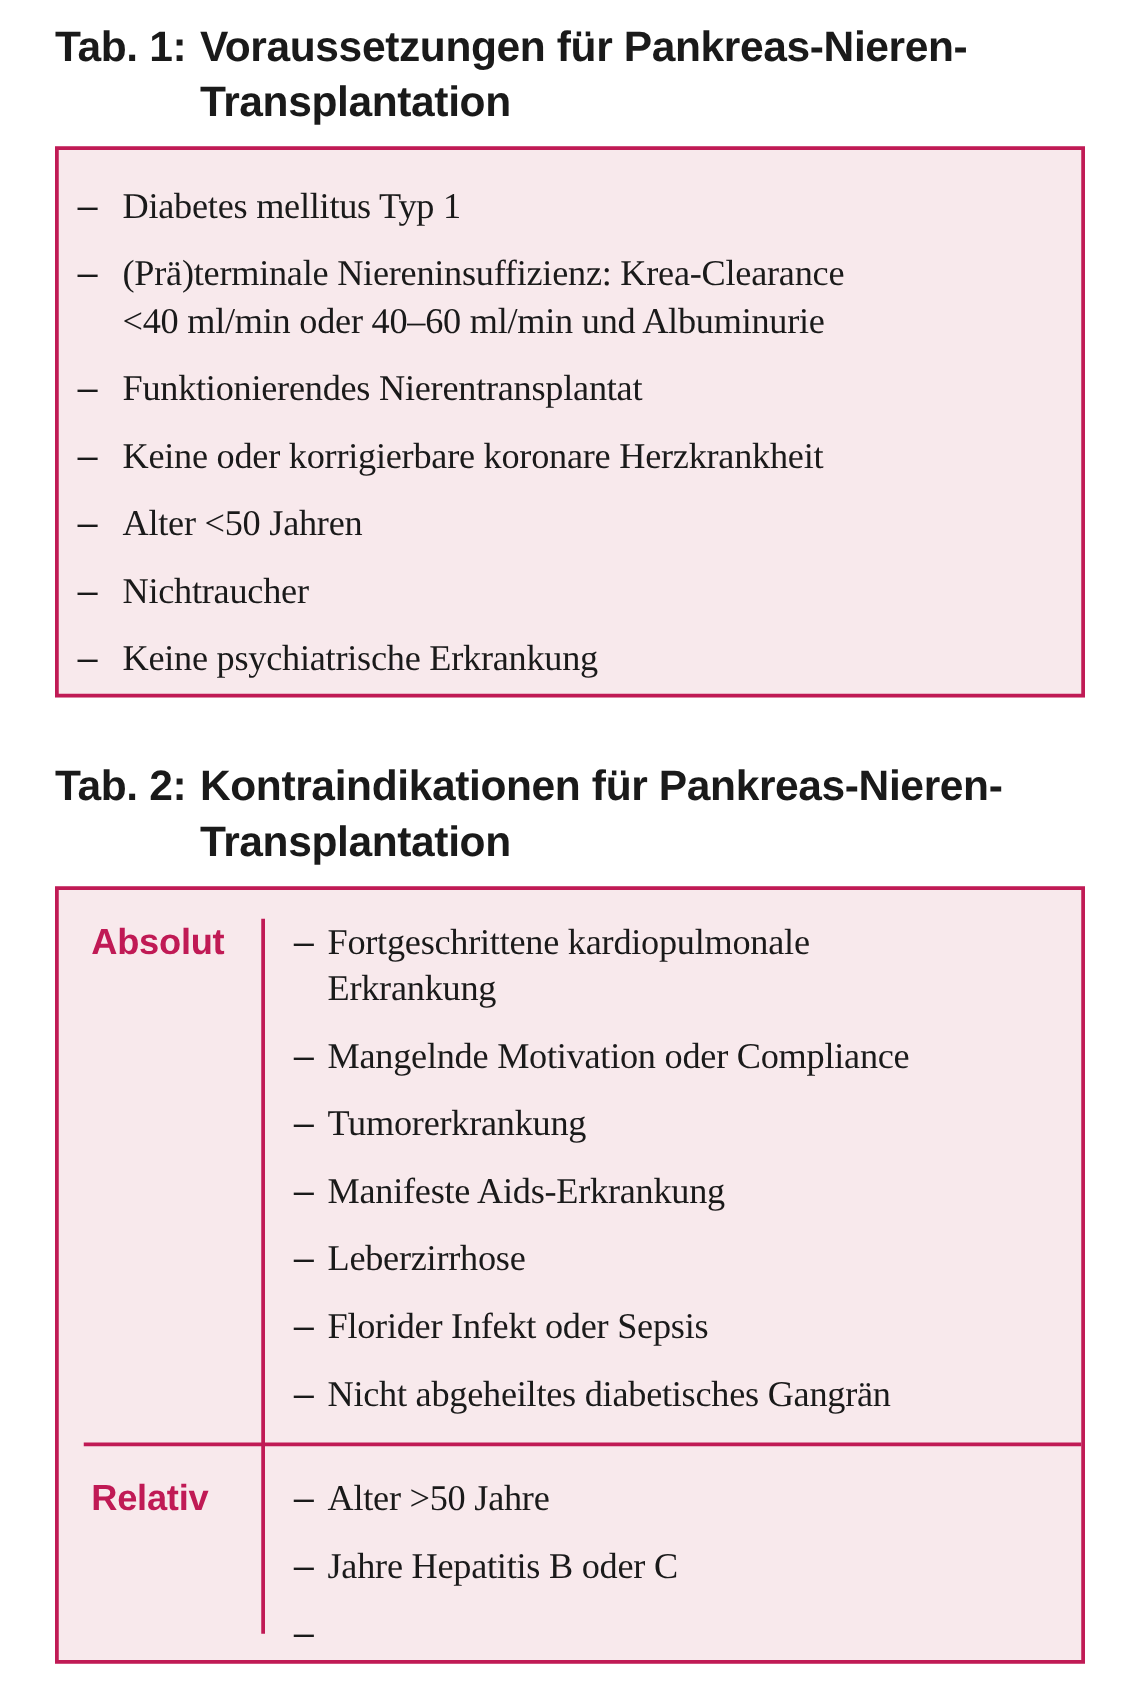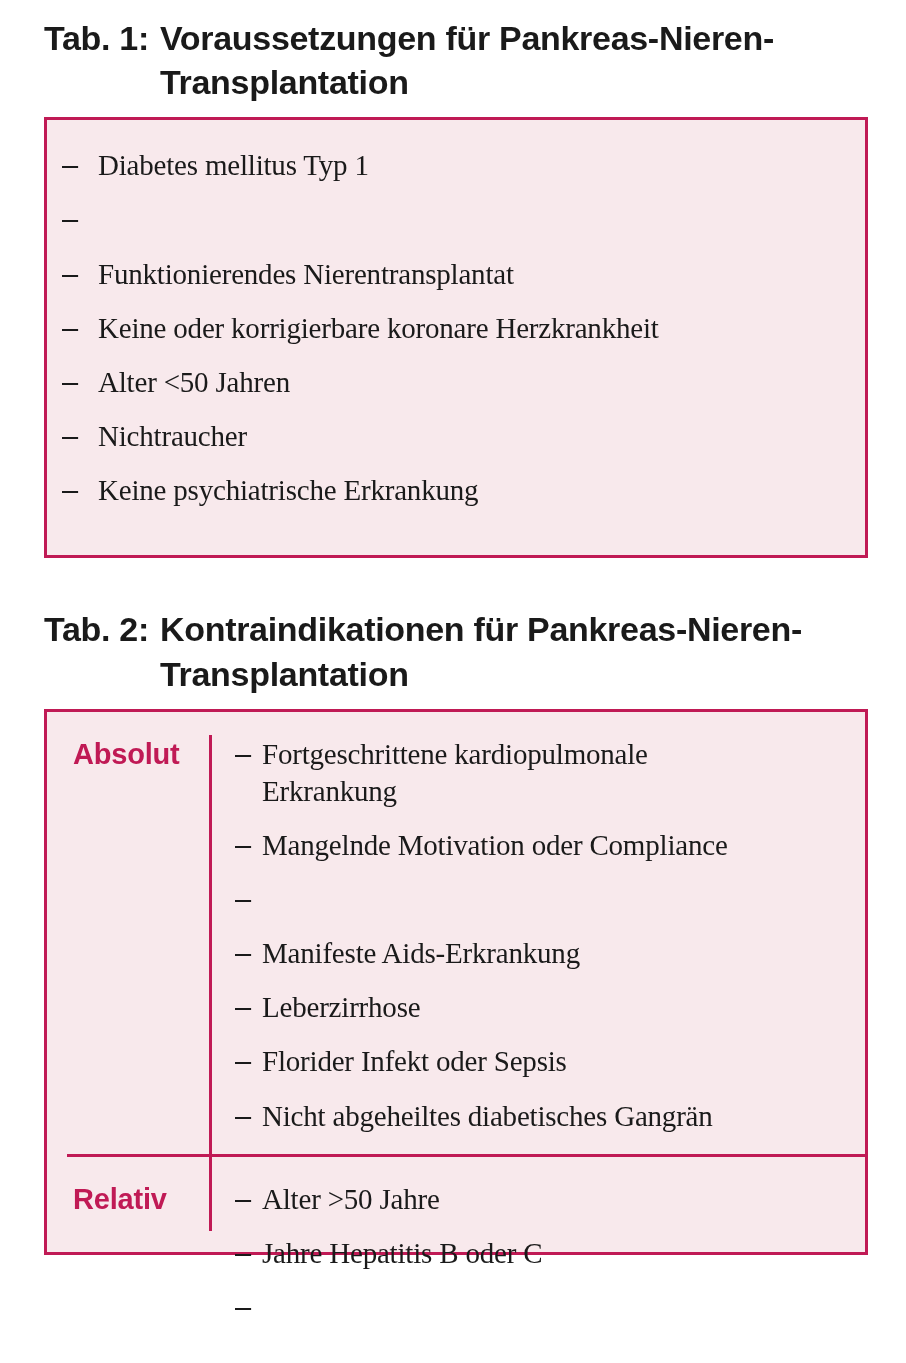--- a/index.html
+++ b/index.html
@@ -65,21 +65,21 @@
     width: 36px;
   }
   .item-text {
     white-space: pre-line;
     font-family: Liberation Serif, serif;
   }
 
   
   .box2 {
     position: relative;
-    height: 546px;
+    height: 622px;
     padding: 0;
   }
 
   .vline {
     position: absolute;
     left: 162px;
     top: 23px;
     bottom: 21px;
     width: 3px;
     background: var(--accent);
@@ -123,20 +123,22 @@
 Transplantation</span>
     </h2>
 
     <div class="box box1">
       <div class="item">
         <span class="dash">–</span>
         <span class="item-text">Diabetes mellitus Typ 1</span>
       </div>
       <div class="item">
         <span class="dash">–</span>
+        <span class="item-text">(Prä)terminale Niereninsuffizienz: Krea-Clearance
+&lt;40 ml/min oder 40–60 ml/min und Albuminurie</span>
       </div>
       <div class="item">
         <span class="dash">–</span>
         <span class="item-text">Funktionierendes Nierentransplantat</span>
       </div>
       <div class="item">
         <span class="dash">–</span>
         <span class="item-text">Keine oder korrigierbare koronare Herzkrankheit</span>
       </div>
       <div class="item">
@@ -173,20 +175,21 @@
             <span class="dash">–</span>
             <span class="item-text">Fortgeschrittene kardiopulmonale
 Erkrankung</span>
           </div>
           <div class="item">
             <span class="dash">–</span>
             <span class="item-text">Mangelnde Motivation oder Compliance</span>
           </div>
           <div class="item">
             <span class="dash">–</span>
+            <span class="item-text">Tumorerkrankung</span>
           </div>
           <div class="item">
             <span class="dash">–</span>
             <span class="item-text">Manifeste Aids-Erkrankung</span>
           </div>
           <div class="item">
             <span class="dash">–</span>
             <span class="item-text">Leberzirrhose</span>
           </div>
           <div class="item">

